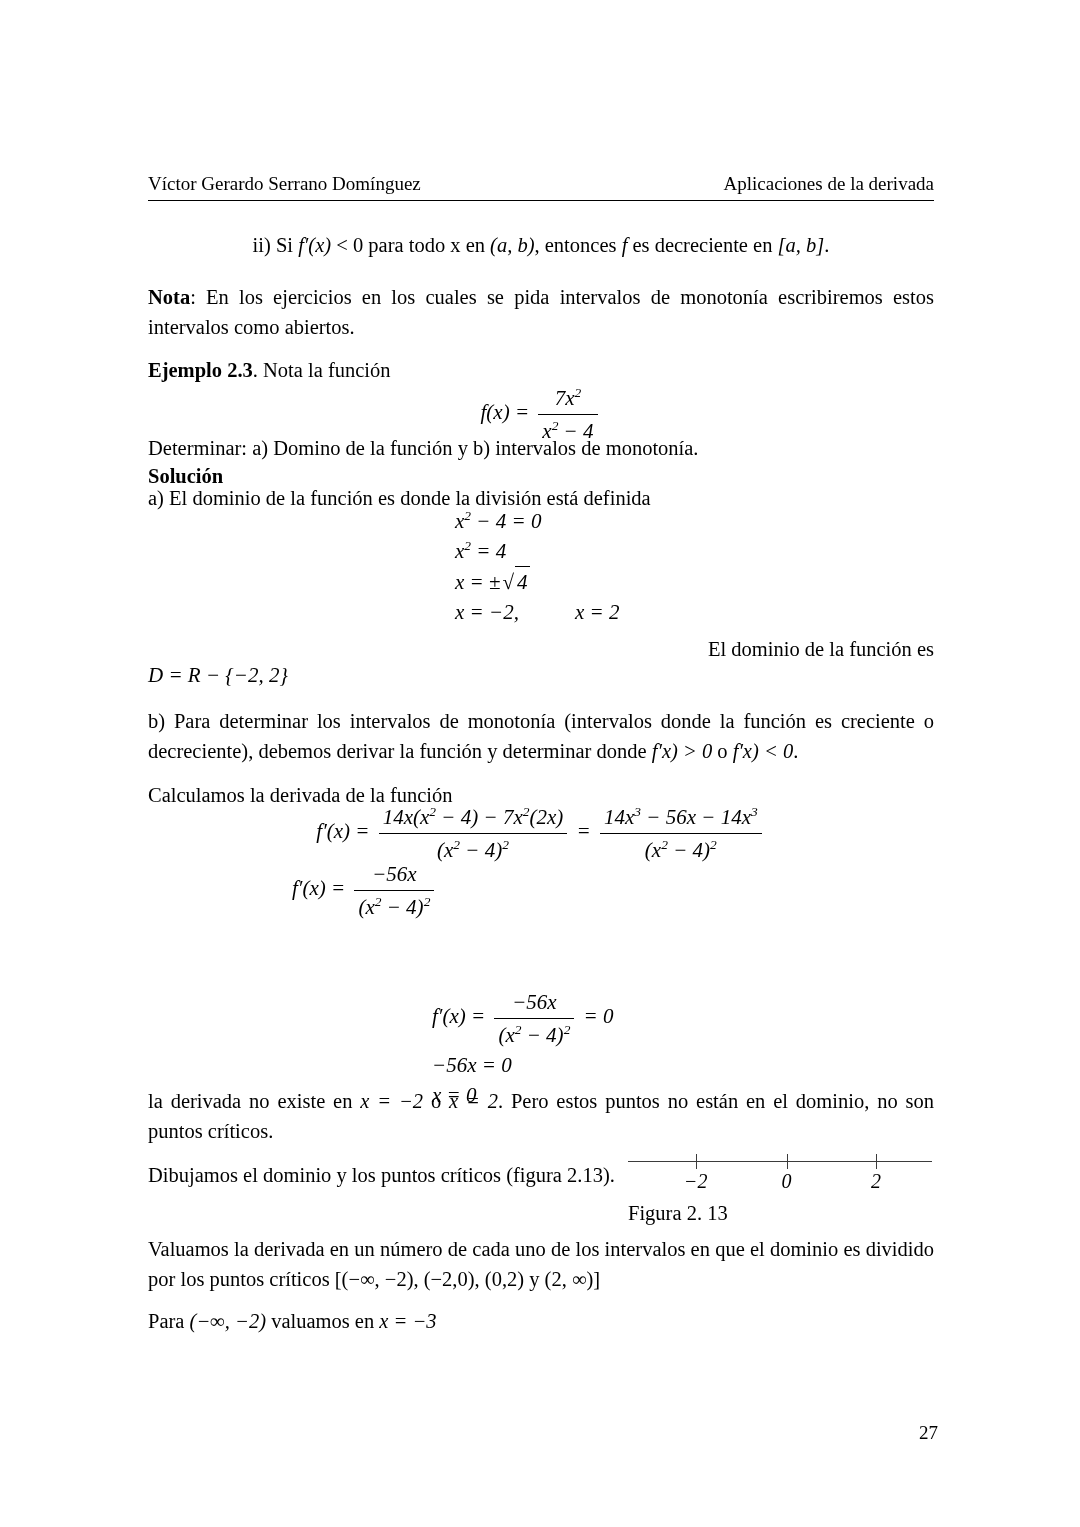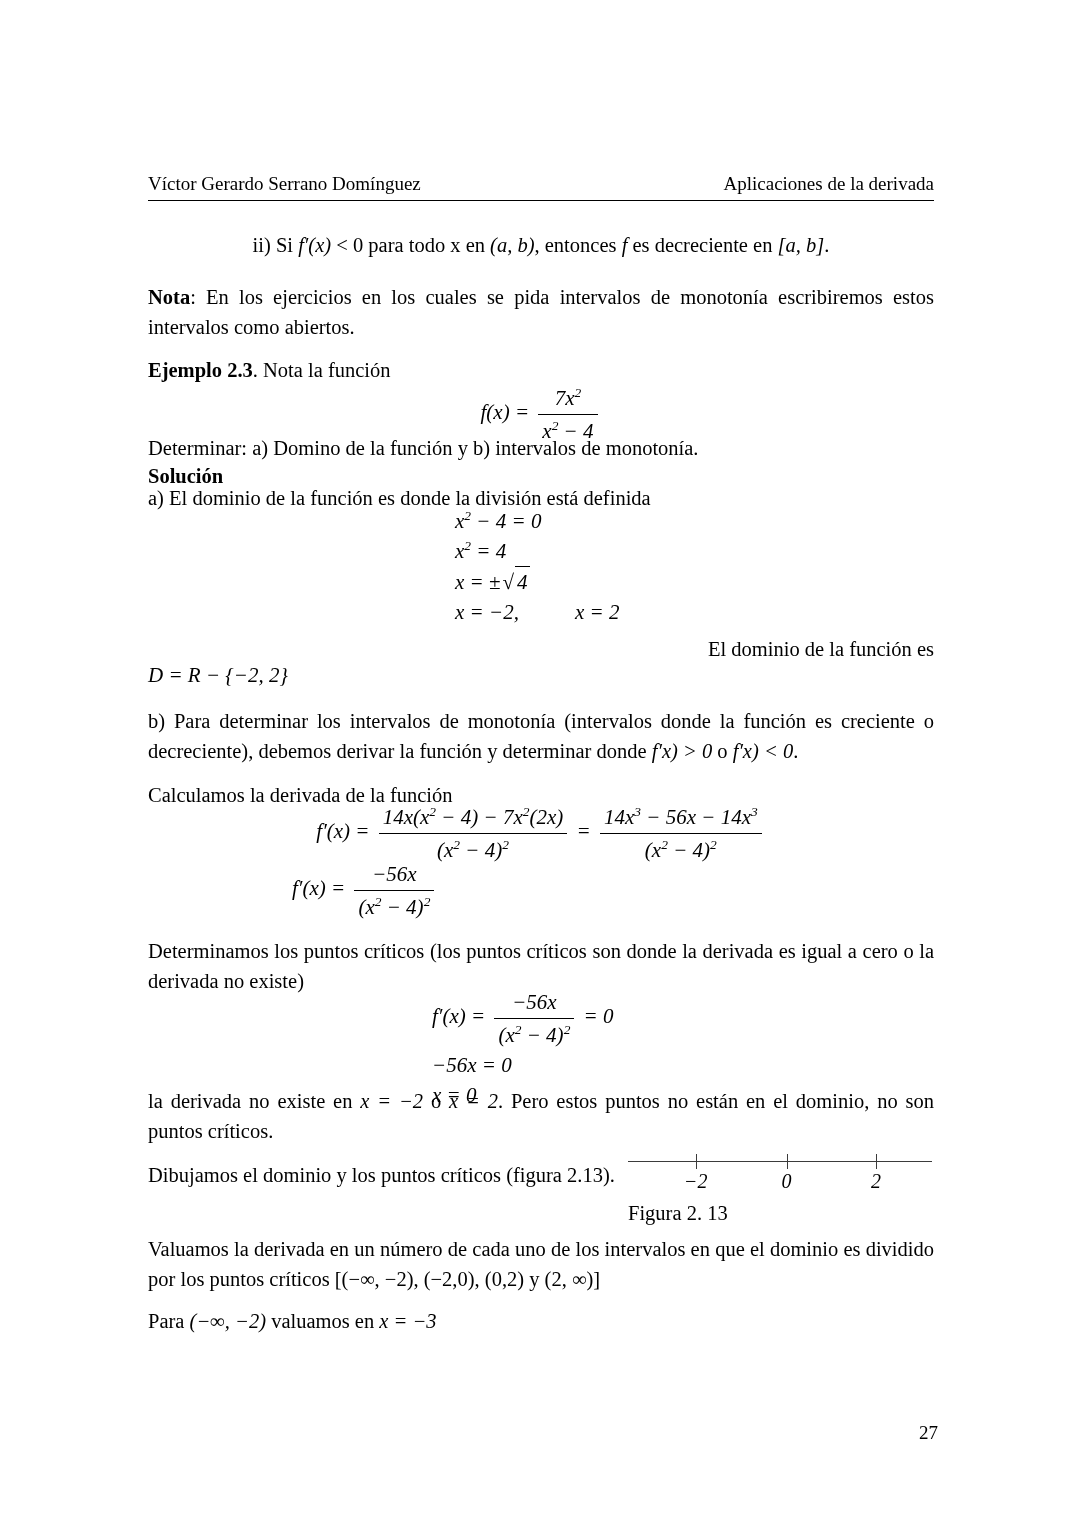--- a/index.html
+++ b/index.html
@@ -247,21 +247,20 @@
   <div class="block" style="left:292px; top:815px; width:640px;">
     <span class="eqline">
       <span>f′(x) =</span>
       <span class="frac">
         <span class="num">−56x</span>
         <span class="den"><span>(x</span><sup class="sm">2</sup> <span>− 4)</span><sup class="sm">2</sup></span>
       </span>
     </span>
   </div>
 
-  <div class="block just" style="left:148px; top:892px; width:786px;">Determinamos los puntos críticos (los puntos críticos son donde la derivada es igual a cero o la derivada no existe)</div>
 
   <div class="block" style="left:432px; top:943px; width:500px;">
     <div class="eqline">
       <span>f′(x) =</span>
       <span class="frac">
         <span class="num">−56x</span>
         <span class="den"><span>(x</span><sup class="sm">2</sup> <span>− 4)</span><sup class="sm">2</sup></span>
       </span>
       <span>= 0</span>
     </div>

